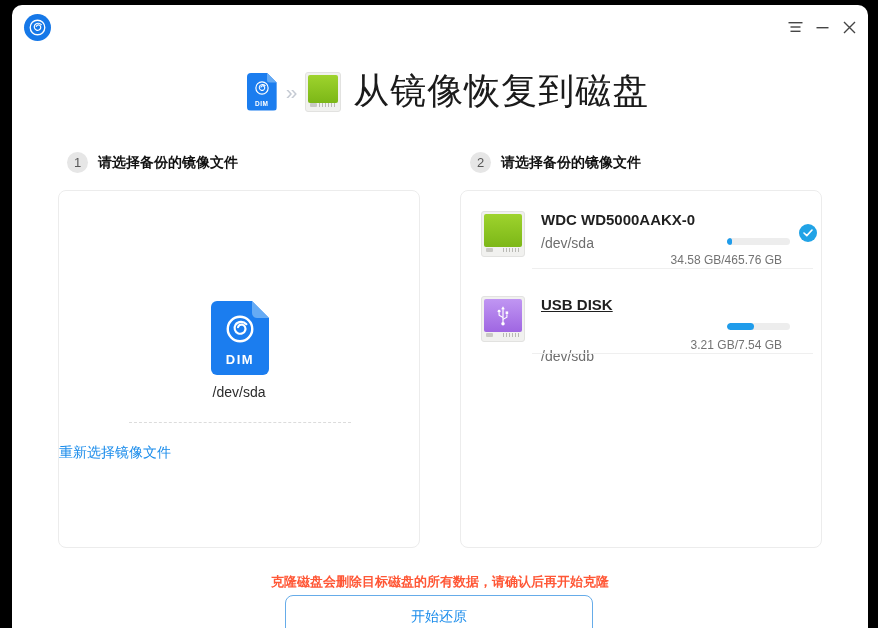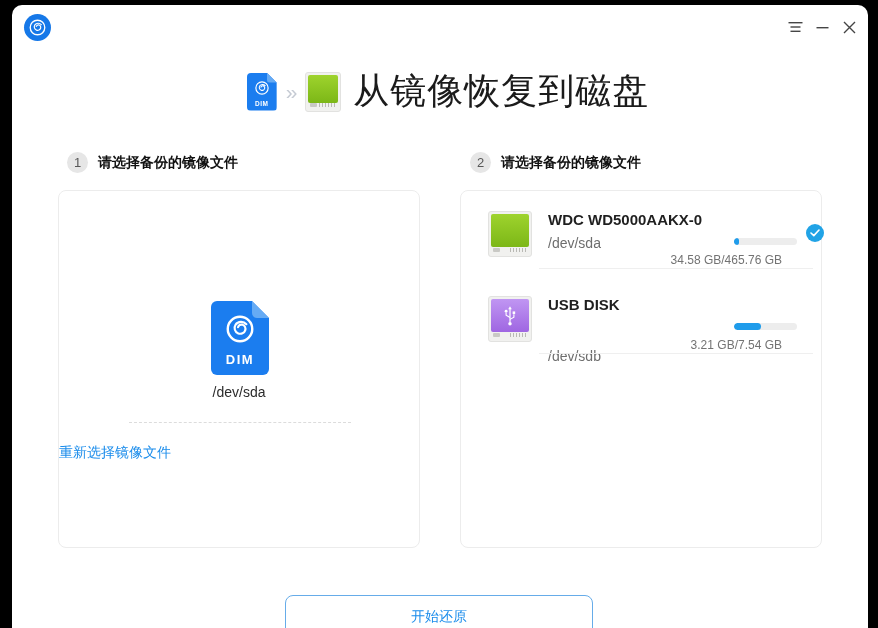--- a/index.html
+++ b/index.html
@@ -62,21 +62,21 @@
            border:1px solid #ececec; border-radius:8px; }
   .panel.left { left:46px; } .panel.right { left:448px; }
 
   .img-icon { position:absolute; left:152px; top:110px; }
   .img-path { position:absolute; top:193px; left:0; right:0; text-align:center;
               font-size:14px; color:#2b2b2b; font-weight:500; }
   .dash-sep { position:absolute; top:231px; left:70px; width:222px; border-top:1px dashed #dcdcdc; }
   .reselect { position:absolute; top:253px; left:0; right:0; text-align:left;
               font-size:14px; color:#1a8ceb; cursor:pointer; }
 
-  .disk-row { position:absolute; left:11px; right:0; }
+  .disk-row { position:absolute; left:4px; right:0; }
   .disk-icon { position:absolute; left:16px; }
   .disk-name { position:absolute; left:76px; font-size:15px; font-weight:700; color:#1f1f1f; }
   .disk-dev  { position:absolute; left:76px; font-size:14px; color:#6e6e6e; }
   .disk-usage{ position:absolute; right:39px; font-size:12px; color:#737373;margin-top:40px; }
   .pbar { position:absolute; left:262px; width:63px; height:7px; background:#ededed; border-radius:4px; overflow:hidden; }
   .pfill { height:100%; background:#1f9ceb; border-radius:4px; }
   .check { position:absolute; left:334px; width:18px; height:18px; border-radius:50%; background:#21a3e6;
            display:flex; align-items:center; justify-content:center; }
   .row-divider { position:absolute; left:67px; right:8px; border-top:1px solid #efefef; }
 
@@ -198,28 +198,29 @@
               <path d="M12 18 L6.8 15 V 11.5" stroke="#ffffff" stroke-width="1.5"></path>
               <circle cx="6.8" cy="9.7" r="1.9" fill="#ffffff"></circle>
               <path d="M12 20.5 L17.2 17.5 V 13.8" stroke="#ffffff" stroke-width="1.5"></path>
               <rect x="15.5" y="9.9" width="3.4" height="3.4" fill="#ffffff"></rect>
               <circle cx="12" cy="26.2" r="2.3" fill="#ffffff"></circle>
             </svg>
           </div>
           <div class="vent-l"></div>
           <div class="vent-r"></div>
         </div>
-        <div class="disk-name" style="top:27px;">USB DISK</div>
+        <div class="disk-name" style="top:27px;text-decoration:underline;">USB DISK</div>
         <div class="disk-dev" style="top:51px;margin-top:28px;">/dev/sdb</div>
         <div class="disk-usage" style="top:29px;">3.21 GB/7.54 GB</div>
         <div class="pbar" style="top:54px;">
           <div class="pfill" style="width: 42.6%;"></div>
         </div>
 
         <div class="row-divider" style="top:84px;"></div>
       </div>
 
     </div>
 
+    <div class="warning">克隆磁盘会删除目标磁盘的所有数据，请确认后再开始克隆</div>
     <div class="start-btn">开始还原</div>
 
   </div>
 </div>
 
 </body></html>

